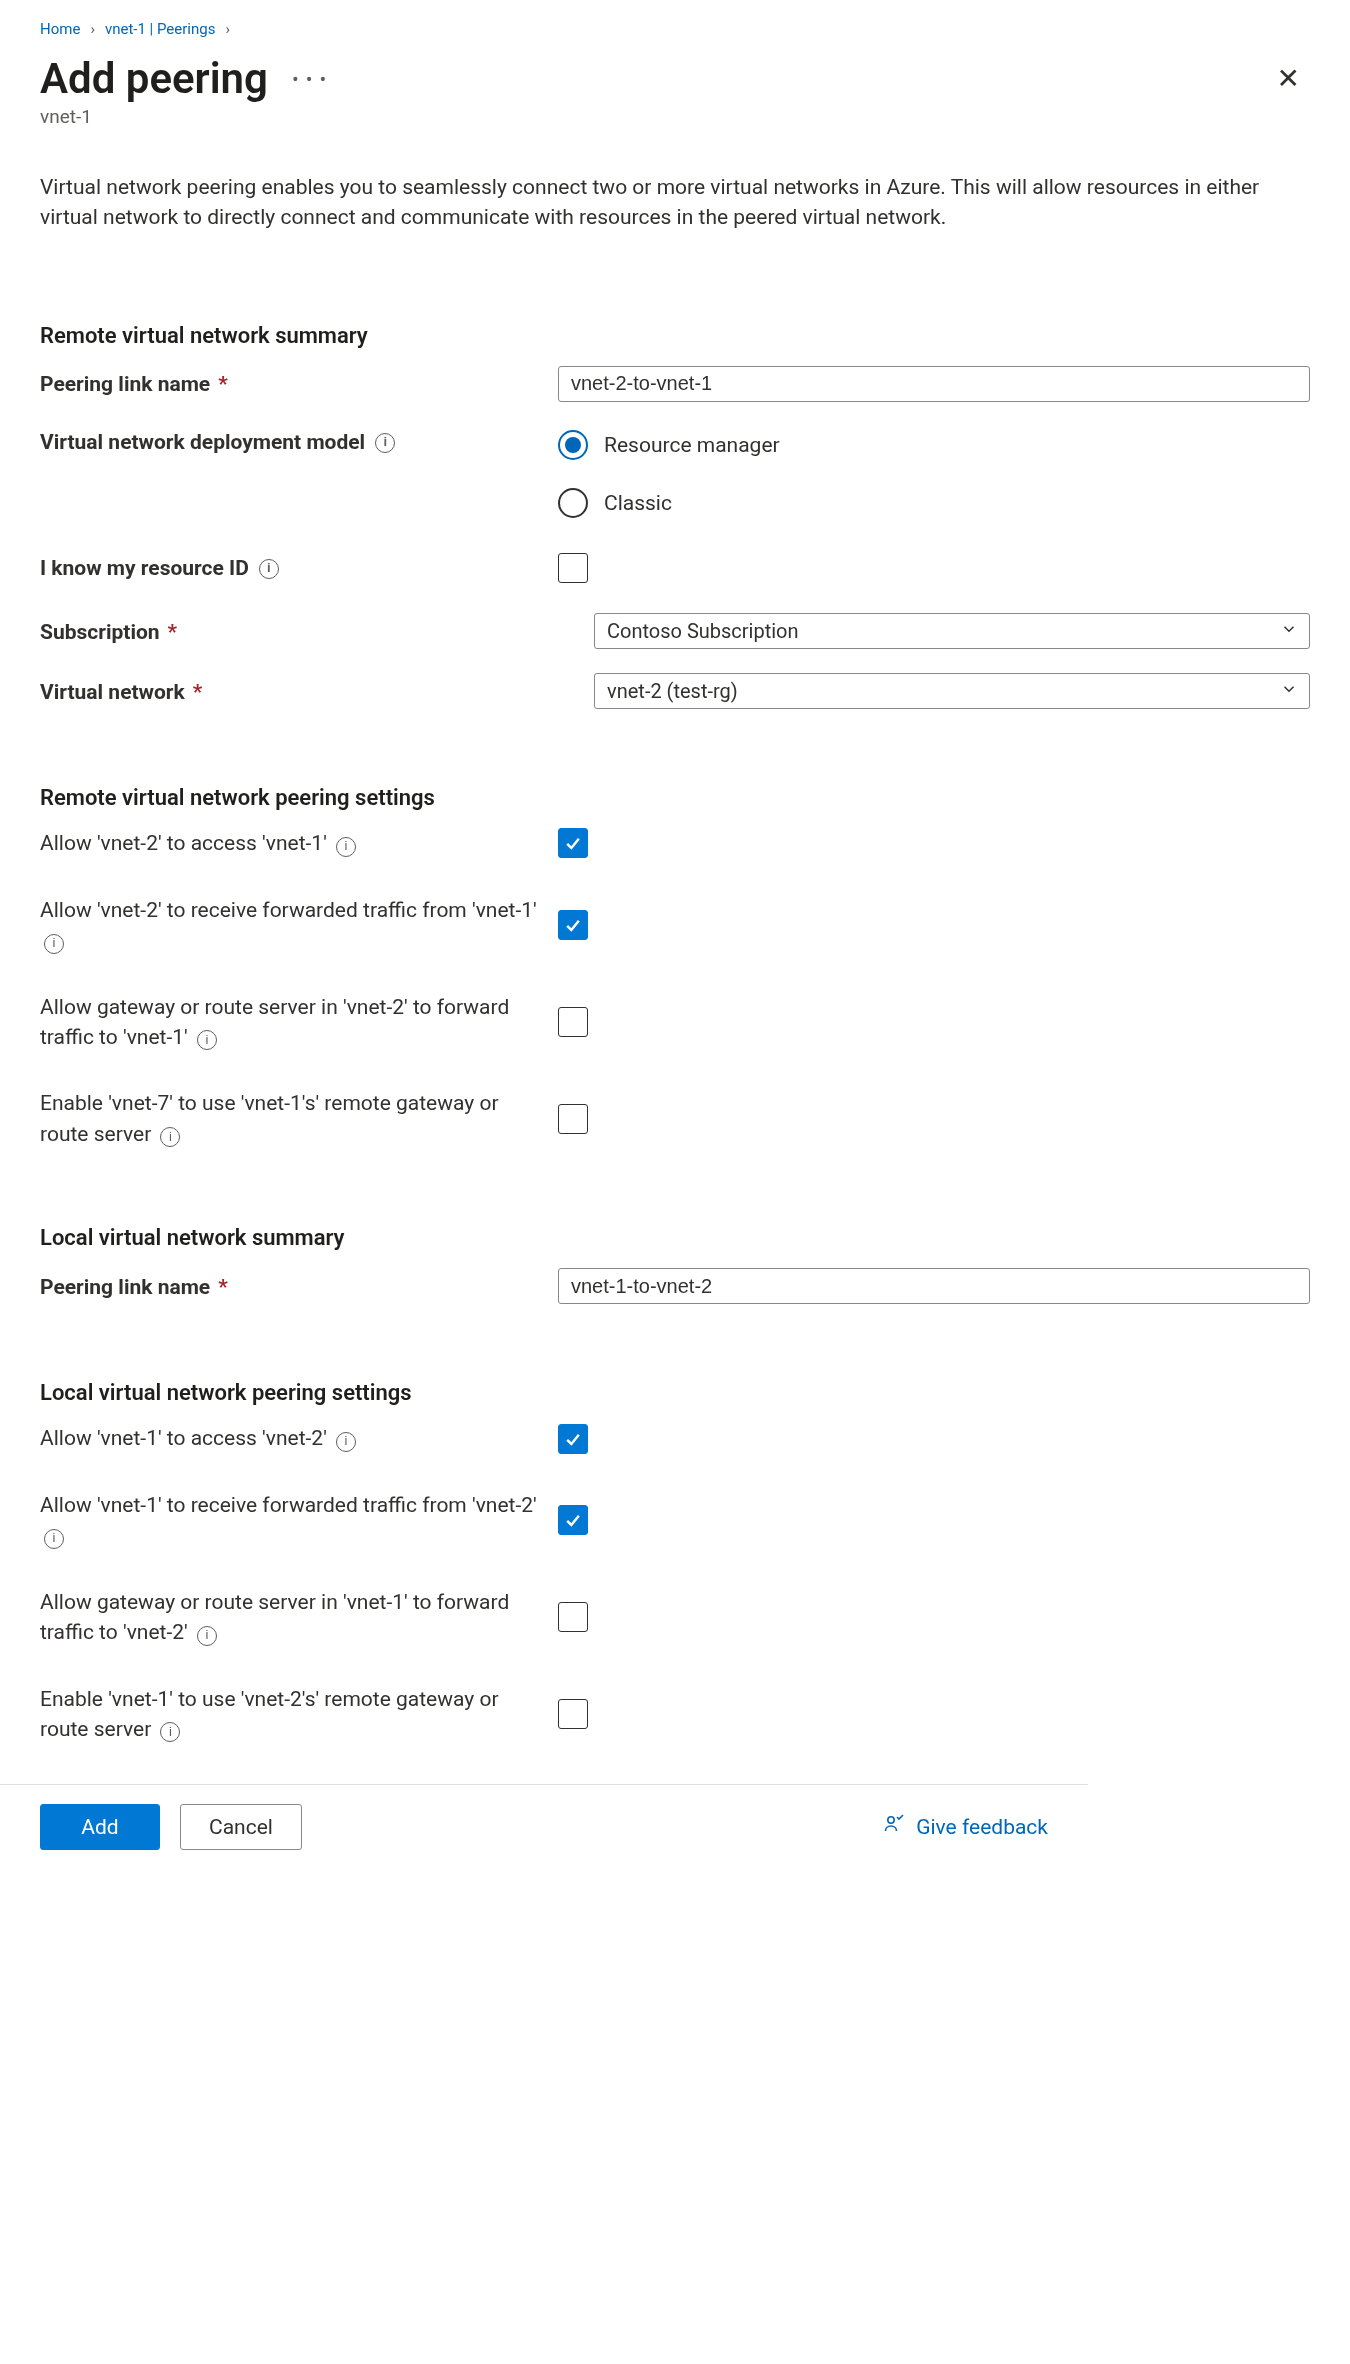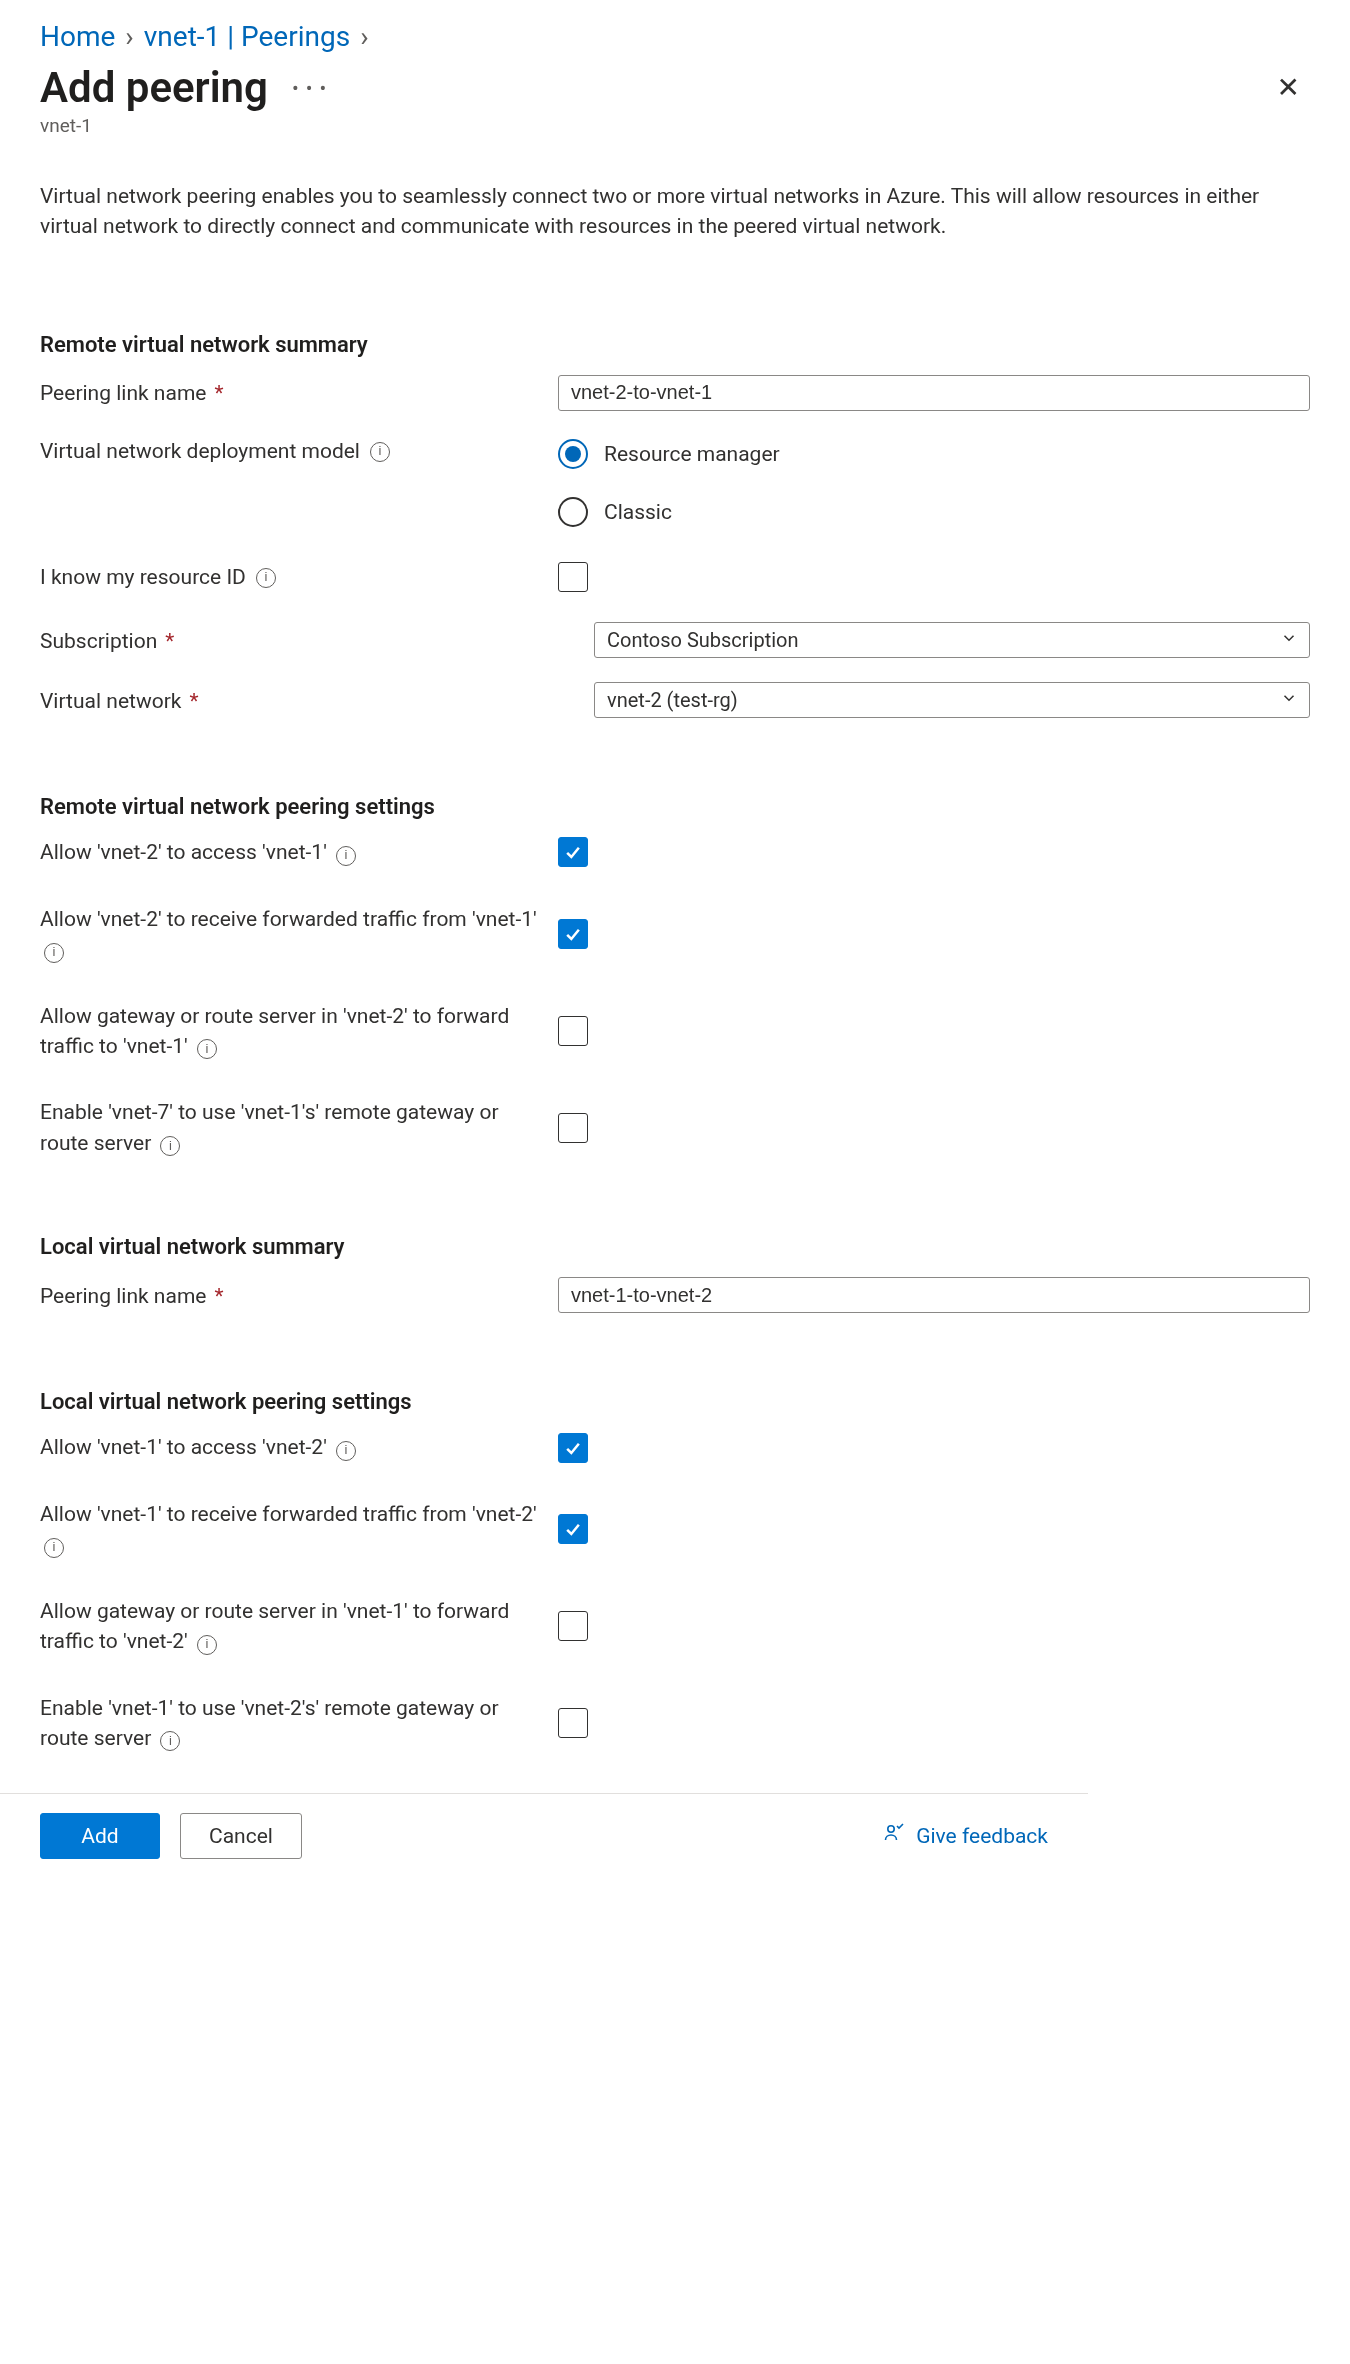--- a/index.html
+++ b/index.html
@@ -7,35 +7,35 @@
     margin: 0;
     padding: 0;
     font-family: "Segoe UI", -apple-system, BlinkMacSystemFont, Roboto, sans-serif;
     font-size: 21px;
     color: #323130;
     background: #ffffff;
     width: 1350px;
   }
   a { text-decoration: none; }
   .page { padding: 20px 40px 0 40px; position: relative; min-height: 2280px; }
-  .breadcrumb { font-size: 28px; display: flex; align-items: flex-start; gap: 10px; margin-bottom: 10px; }
+  .breadcrumb { font-size: 15px; display: flex; align-items: flex-start; gap: 10px; margin-bottom: 16px; }
   .breadcrumb .crumb { color: #0067b8; }
   .breadcrumb .sep { color: #605e5c; }
   .title-row { display: flex; align-items: center; justify-content: space-between; margin-top: 10px; }
   .title-left { display: flex; align-items: center; gap: 24px; }
   h1.page-title { font-size: 42px; font-weight: 600; margin: 0; color: #201f1e; }
   .more-dots { color: #605e5c; font-size: 20px; letter-spacing: 1px; }
   .close-x { font-size: 28px; color: #323130; font-weight: 300; cursor: pointer; padding: 6px 10px; }
   .subtitle { font-size: 19px; color: #605e5c; margin-top: 2px; }
   .description { margin-top: 44px; font-size: 21px; line-height: 1.45; color: #323130; }
   .section-heading { font-size: 22px; font-weight: 600; margin-top: 90px; margin-bottom: 18px; color: #201f1e; }
   .section-heading.tight-top { margin-top: 76px; }
   .field-row { display: flex; align-items: flex-start; margin-bottom: 24px; }
   .field-row.align-center { align-items: center; }
-  .field-label { width: 518px; flex: 0 0 518px; font-size: 21px; color: #323130; line-height: 1.4; padding-top: 2px; display: flex; flex-wrap: wrap; align-items: center; gap: 0 6px; }
+  .field-label { width: 518px; flex: 0 0 518px; font-size: 21px; color: #323130; line-height: 1.4; padding-top: 2px; display: flex; flex-wrap: wrap; align-items: center; gap: 0 6px; font-weight: bold; }
   .field-label .req { color: #a4262c; margin-left: 2px; }
   .field-control { flex: 1; }
   .info-icon {
     display: inline-flex; width: 20px; height: 20px; border: 1.5px solid #605e5c; border-radius: 50%;
     align-items: center; justify-content: center; font-size: 13px; color: #605e5c; font-style: normal;
     margin-left: 4px; font-family: "Segoe UI", sans-serif; cursor: default;
   }
   .text-input, .select-input {
     width: 100%; height: 36px; border: 1px solid #8a8886; border-radius: 3px;
     font-size: 20px; padding: 0 12px; background: #ffffff; color: #323130;

